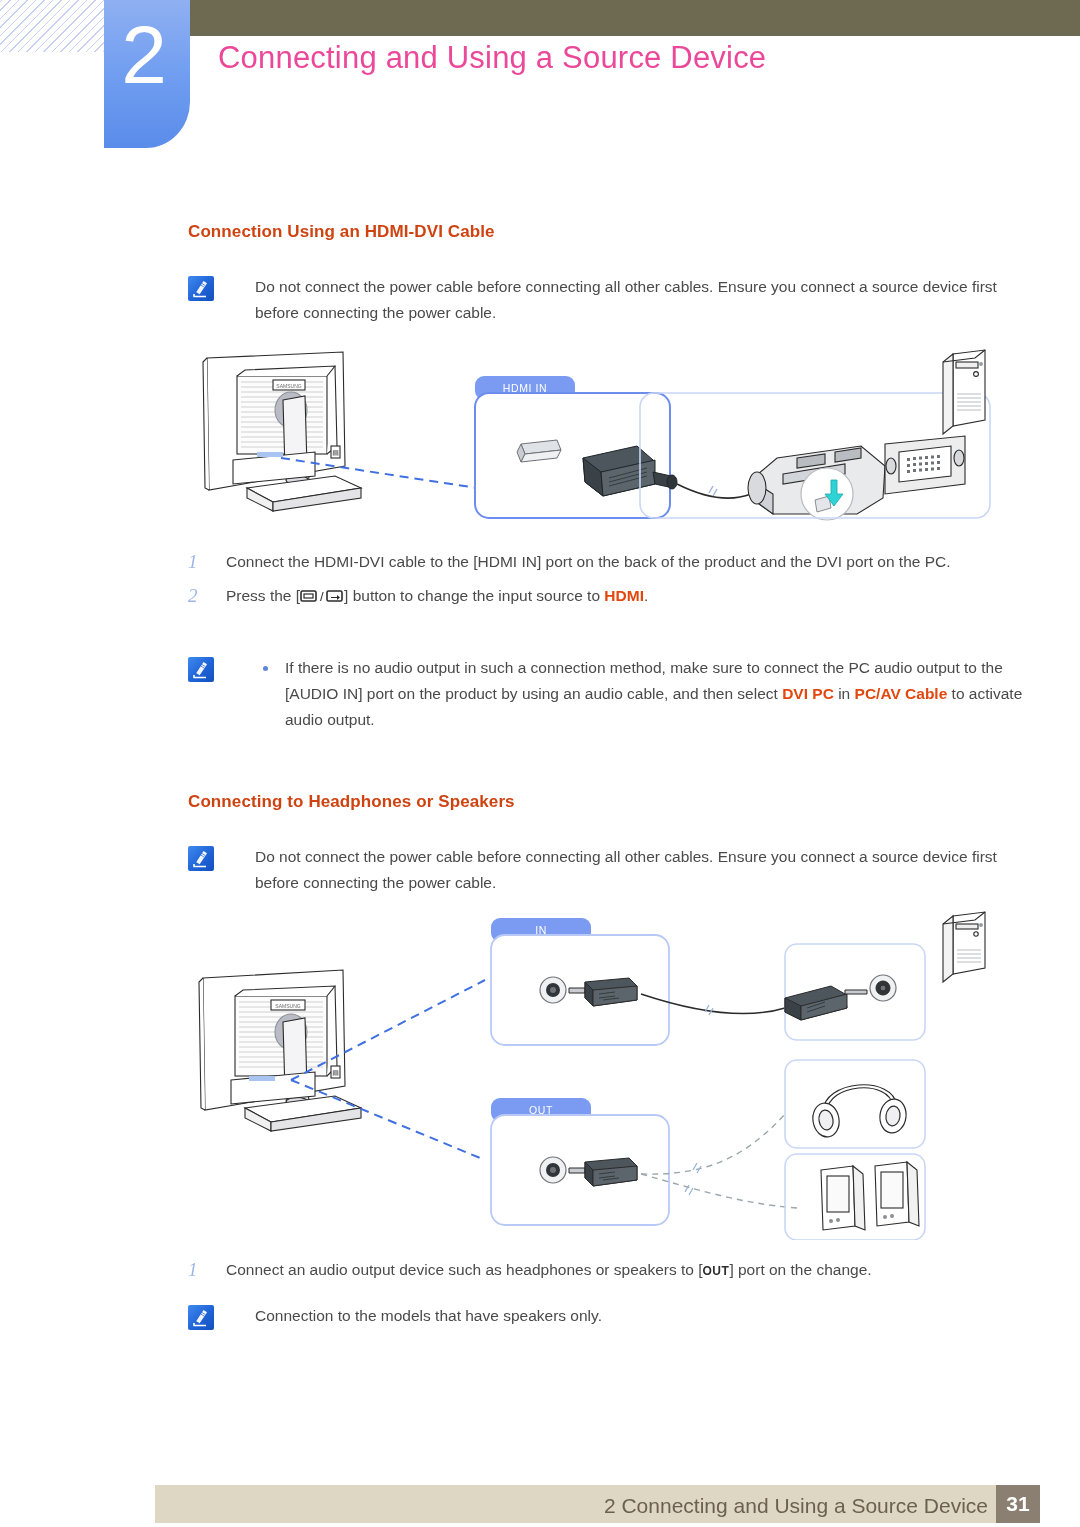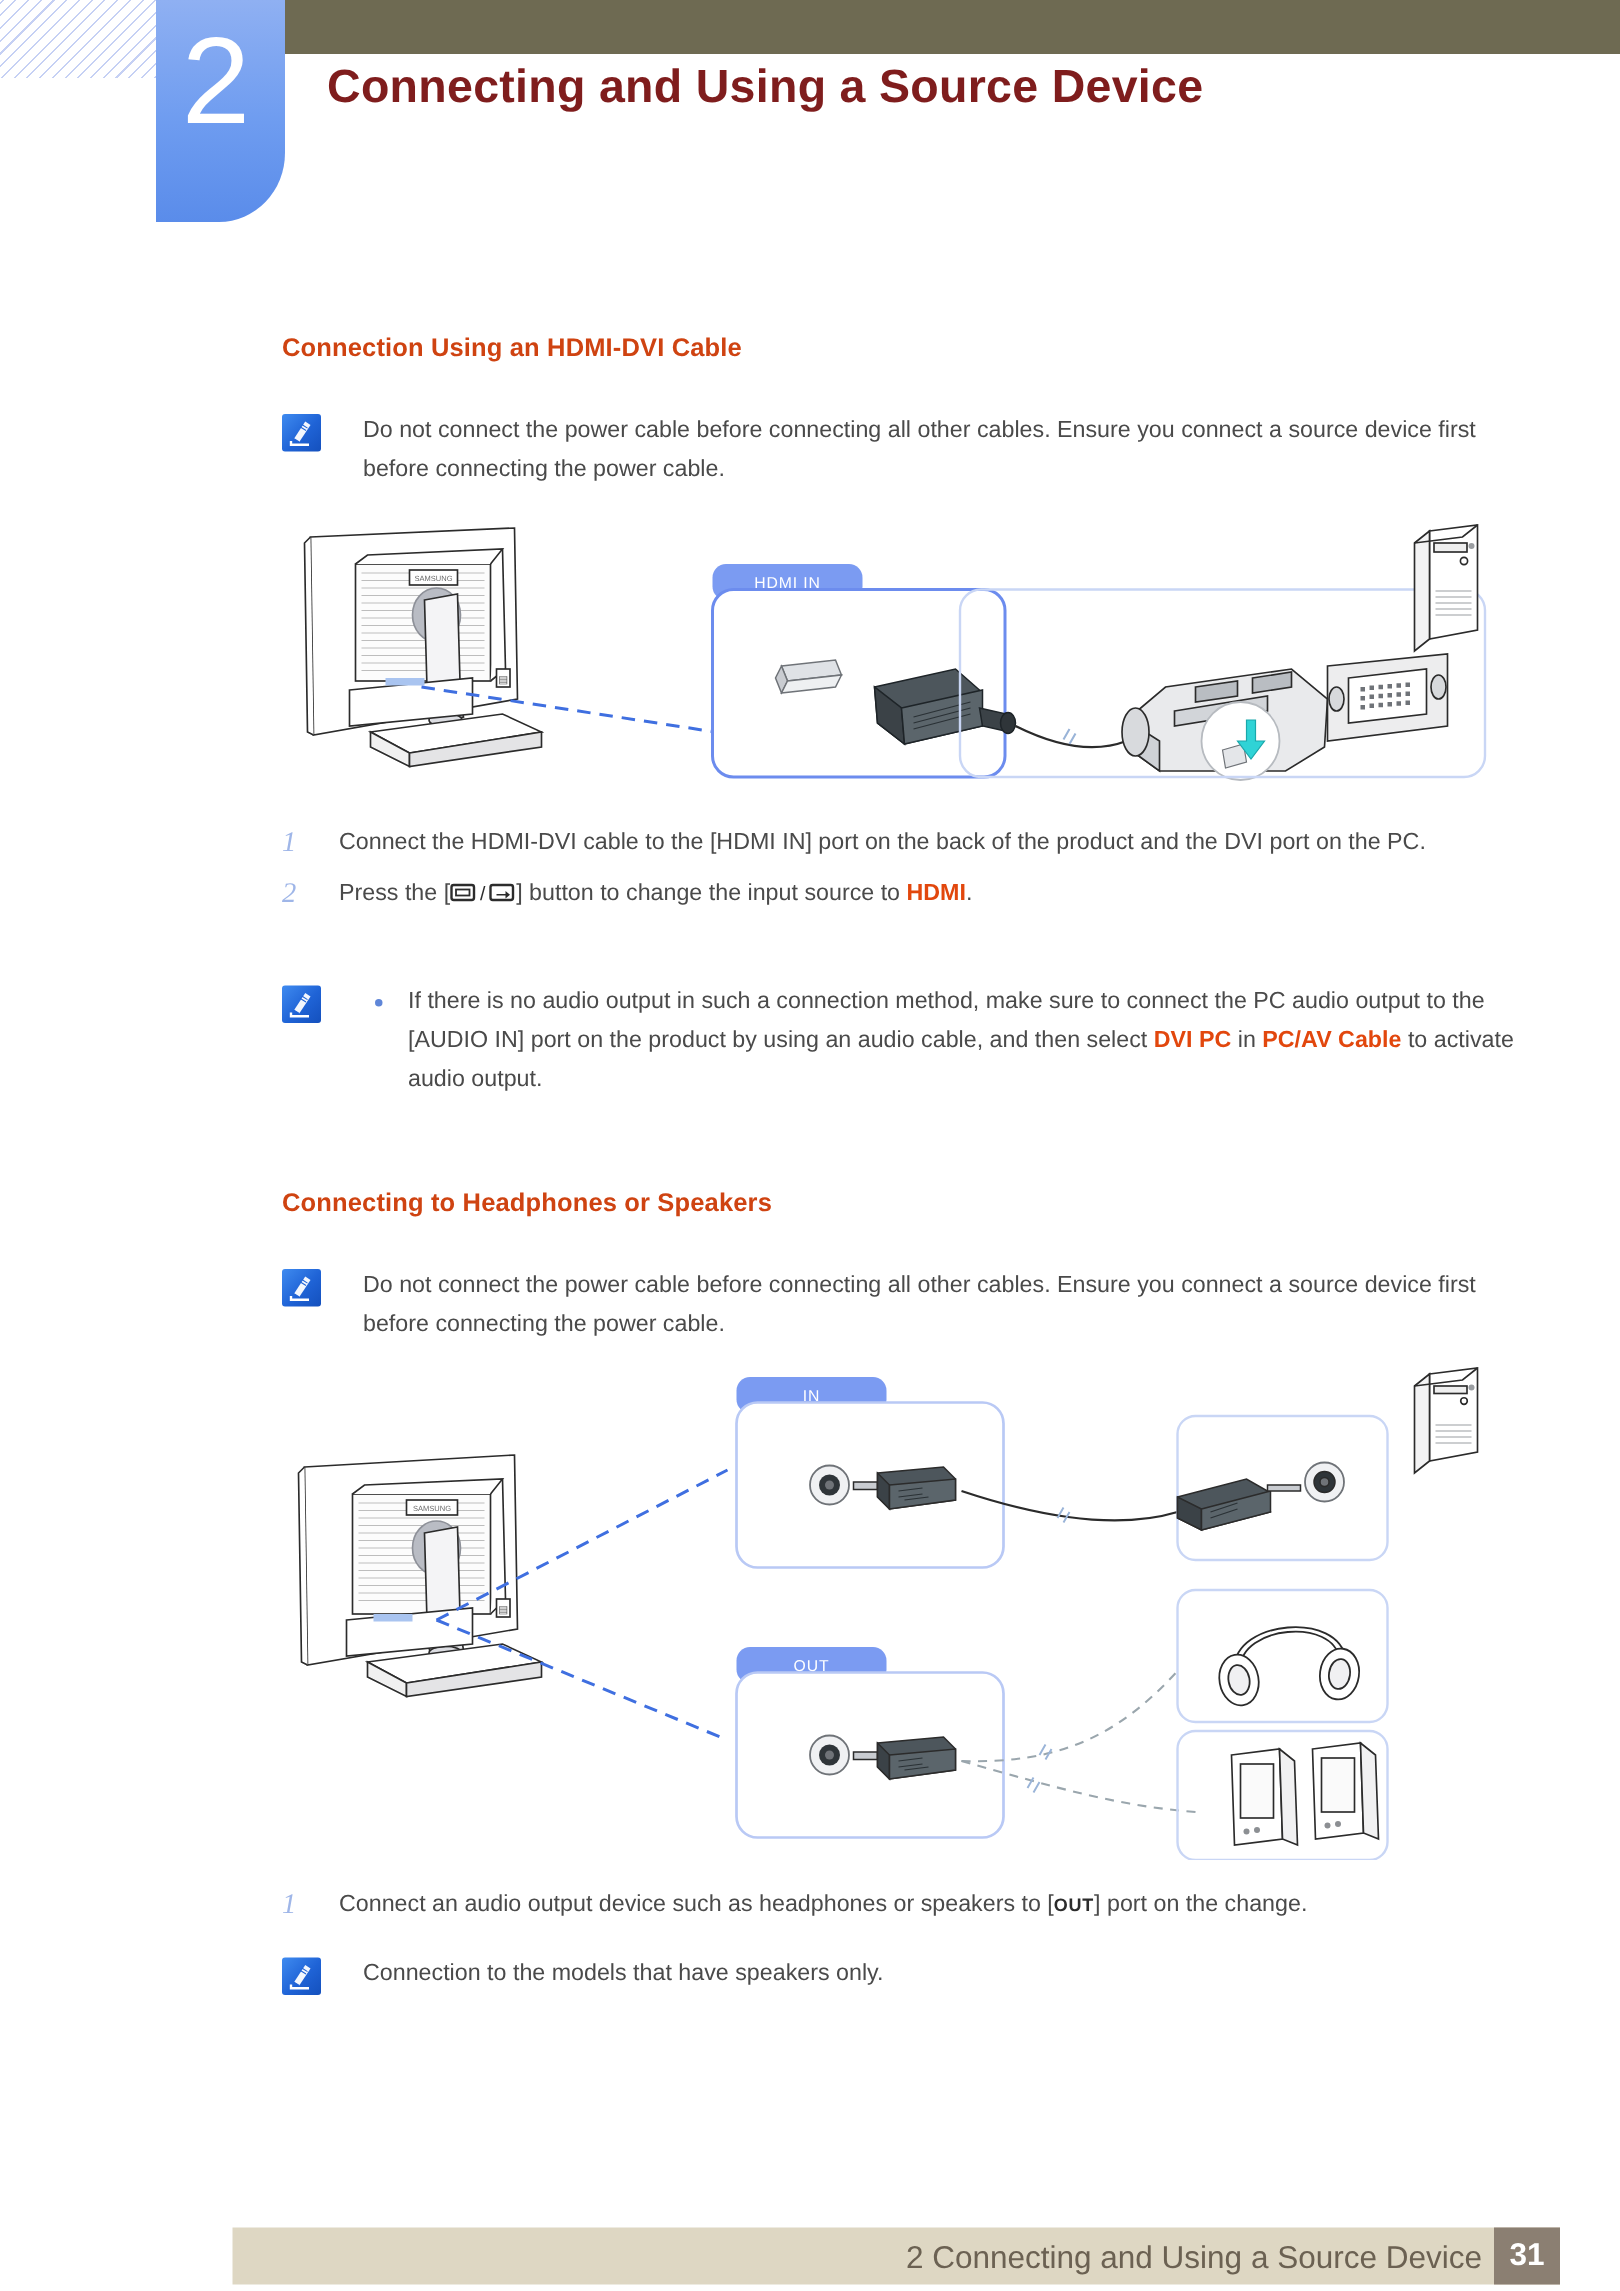--- a/index.html
+++ b/index.html
@@ -26,31 +26,31 @@
     background:linear-gradient(180deg,#8fb0f2 0%,#6e9cf0 55%,#5a8cea 100%);
     border-bottom-right-radius:44px 46px;
   }
   .chapter-badge span{
     position:absolute;left:0;right:6px;top:14px;
     text-align:center;color:#ffffff;font-size:82px;font-weight:400;
     line-height:1;font-family:"Liberation Sans",sans-serif;
   }
   .chapter-title{
     position:absolute;left:218px;top:40px;
-    font-size:31px;font-weight:bold;color:#7f1d1d;letter-spacing:.2px;
+    font-size:31px;font-weight:normal;color:#ec4899;letter-spacing:.2px;
   }
 
   
   .sec-heading{
     position:absolute;left:188px;
     font-size:17px;font-weight:bold;color:#cf4311;letter-spacing:.1px;
   }
   .note{
     position:absolute;left:188px;
-    display:flex;align-items:flex-start;gap:4px;
+    display:flex;align-items:flex-start;gap:17px;
   }
   .note-icon{
     width:26px;height:25px;flex:0 0 26px;margin-top:2px;
     background:linear-gradient(135deg,#3f8bf0 0%,#1f63d6 55%,#1450bd 100%);
     border-radius:2px;position:relative;
   }
   .note-icon svg{position:absolute;left:3px;top:2px;}
   .note-body{
     margin-left:24px;font-size:15.5px;line-height:26px;color:#4a4a4a;
     max-width:770px;

